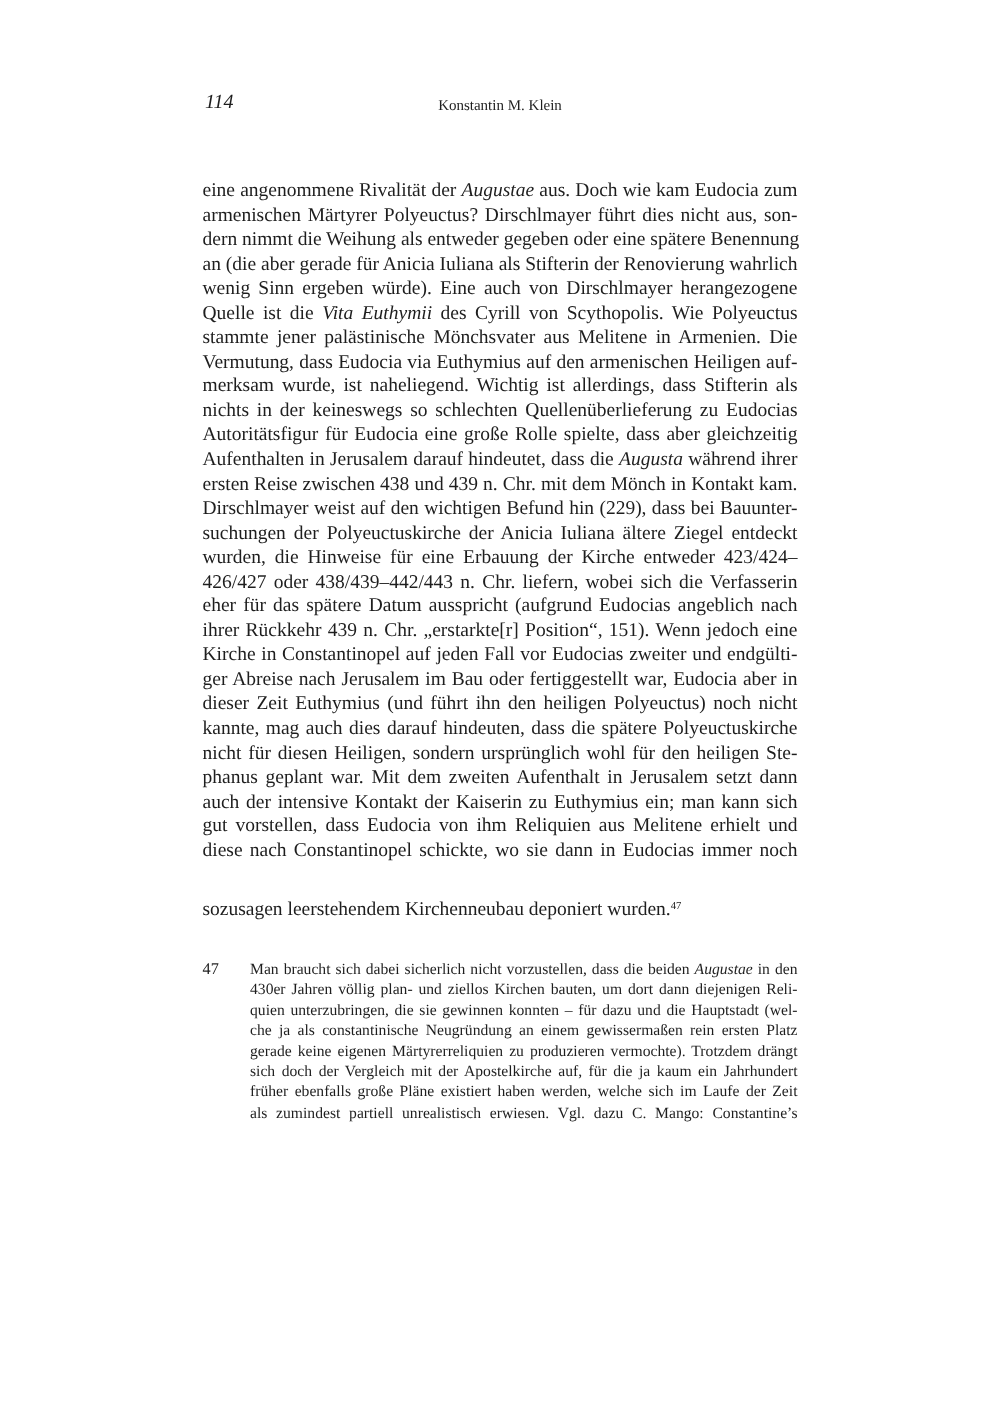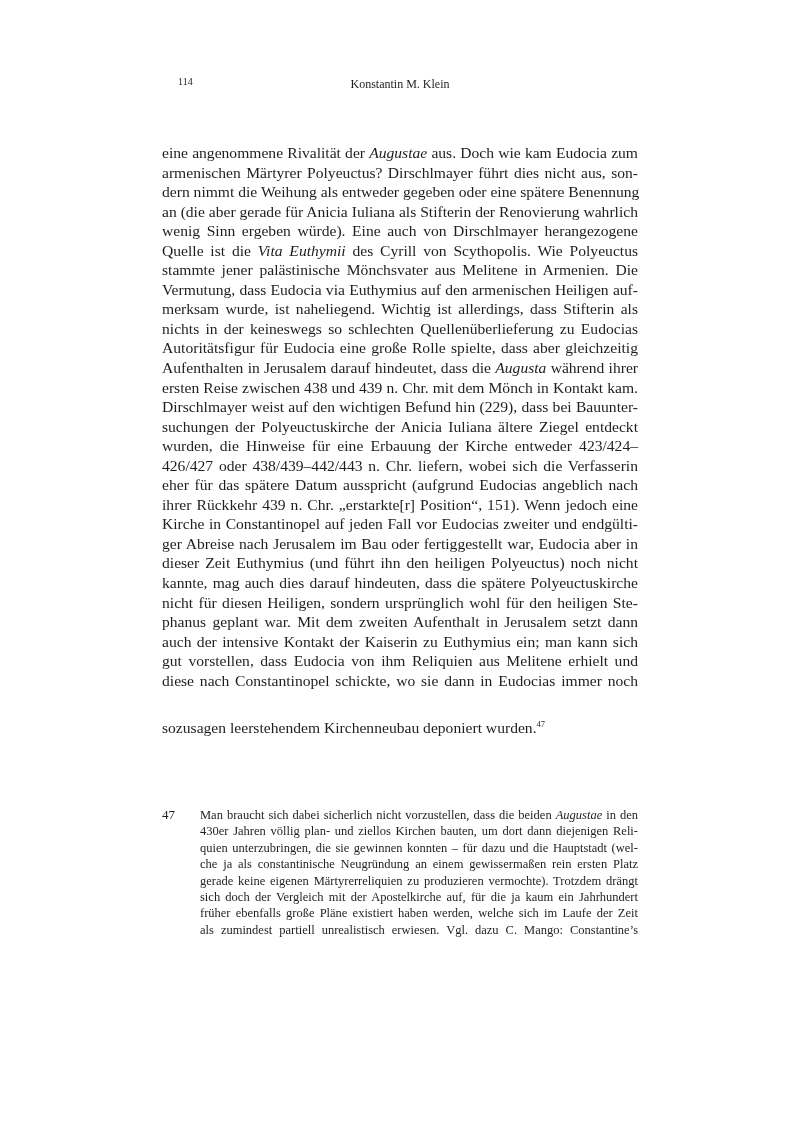--- a/index.html
+++ b/index.html
@@ -17,24 +17,25 @@
     }
     .running-head {
       position: absolute;
       top: 72px;
       left: 162px;
       width: 476px;
       height: 20px;
     }
     .page-number {
       position: absolute;
-      left: 16px;
+      left: 2px;
       top: 0;
-      font-size: 10px;
+      font-size: 16px;
       line-height: 20px;
+      font-style: italic;
     }
     .author-head {
       position: absolute;
       left: 0;
       right: 0;
       top: 2px;
       text-align: center;
       font-size: 12px;
       line-height: 20px;
     }
@@ -70,21 +71,20 @@
     }
     .fn-number {
       position: absolute;
       left: 0;
       top: 0;
       font-size: 13px;
     }
     .fn-text {
       margin-left: 38px;
       width: 438px;
-      margin-top: 40px;
     }
     .fn-text .line {
       display: block;
       white-space: nowrap;
       text-align: justify;
       text-align-last: justify;
       height: 16.4px;
     }
     sup.fnref {
       font-size: 8.5px;

